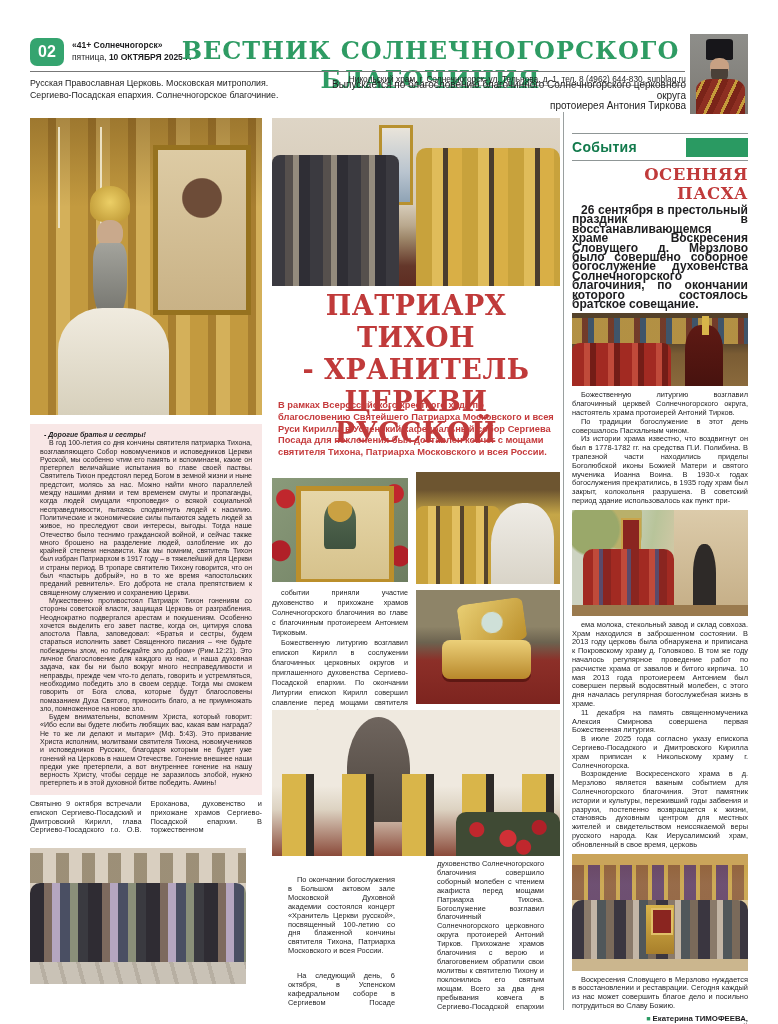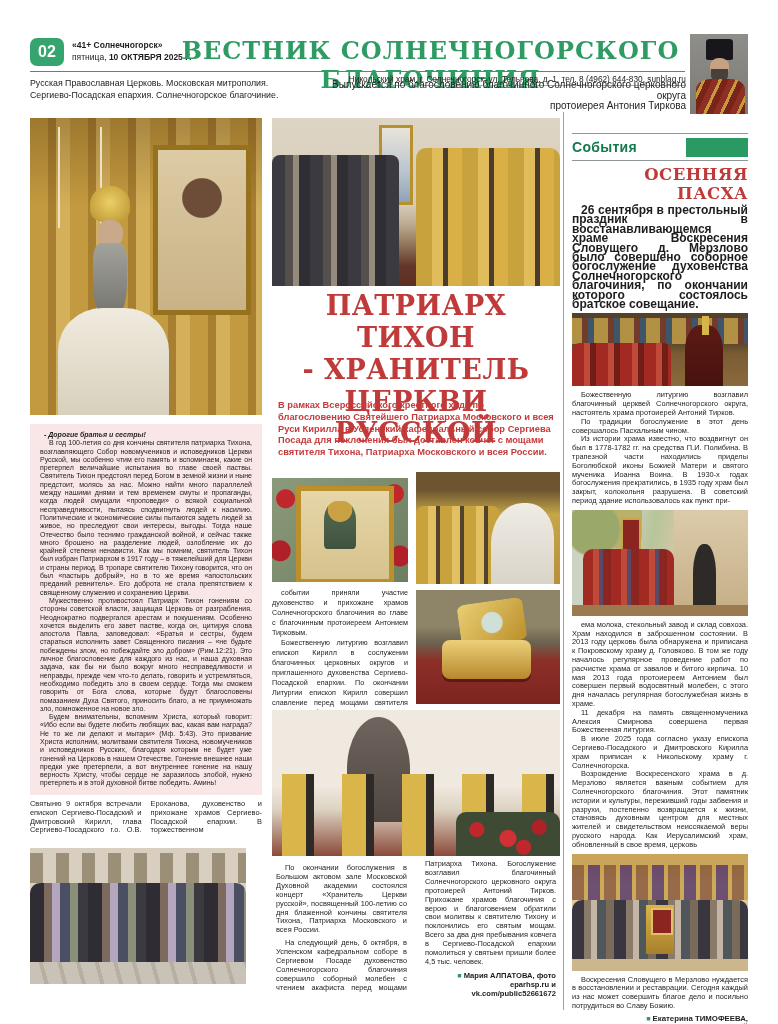--- a/index.html
+++ b/index.html
@@ -126,21 +126,21 @@
            padding:7px 10px;font-size:7px;line-height:8.3px;text-align:justify;overflow:hidden;}
   .pinkbox p{margin:0;text-indent:9px;}
   .pinkbox .salut{font-weight:bold;font-style:italic;text-indent:4px;}
   .meeting{left:30px;top:800px;width:232px;height:44px;font-size:7.4px;line-height:8.8px;
            column-count:2;column-gap:9px;text-align:justify;overflow:hidden;}
   .midtext{left:272px;top:588px;width:136px;height:122px;font-size:7.2px;line-height:10px;
            text-align:justify;overflow:hidden;}
   .midtext p{margin:0;text-indent:9px;}
   .bottomblock{left:272px;top:860px;width:288px;height:152px;font-size:7.4px;line-height:8.9px;
                column-count:2;column-gap:10px;text-align:justify;overflow:hidden;}
-  .bottomblock p{margin:4px;text-indent:9px;}
+  .bottomblock p{margin:16px;text-indent:9px;}
   .byline{margin-top:3px;text-align:right;font-weight:bold;font-size:7.6px;line-height:9px;text-indent:0;}
   .byline .sq{color:#2a9a62;font-size:7px;}
 
   
   .events{left:572px;top:104px;width:176px;margin-top:29px;}
   .ev-head{border-top:1.5px solid #8f9696;border-bottom:1.5px solid #8f9696;height:26px;
            display:flex;align-items:center;justify-content:space-between;margin-bottom:3px;}
   .ev-title{font-weight:bold;font-size:14px;color:#127a4c;letter-spacing:.3px;}
   .ev-rect{width:62px;height:19px;background:#2a9a62;}
   .ev-headline{text-align:right;font-family:"DejaVu Serif",serif;font-weight:bold;color:#c03a3a;

